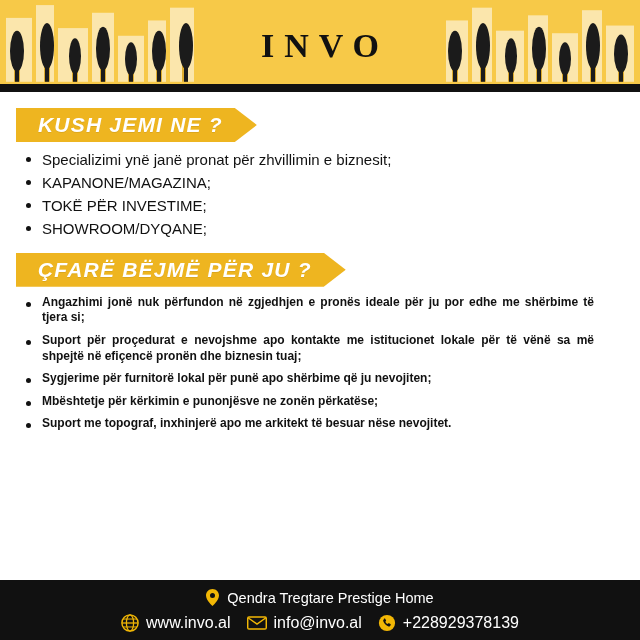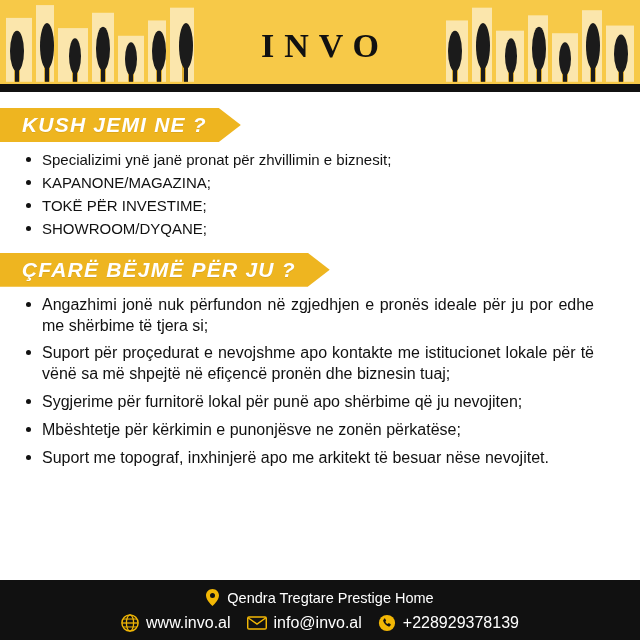--- a/index.html
+++ b/index.html
@@ -70,20 +70,21 @@
     position: relative;
   }
 
   
   .banner {
     position: relative;
     height: 34px;
     margin: 6px 0 8px 0;
     display: flex;
     align-items: center;
+    padding-left: 16px;
   }
   .banner-shape {
     position: relative;
     height: 34px;
     background: #eeb520;
     display: flex;
     align-items: center;
     padding: 0 34px 0 22px;
     clip-path: polygon(0 0, calc(100% - 22px) 0, 100% 50%, calc(100% - 22px) 100%, 0 100%);
   }
@@ -115,22 +116,22 @@
     content: "";
     position: absolute;
     left: 2px;
     top: 7px;
     width: 5px;
     height: 5px;
     border-radius: 50%;
     background: #111111;
   }
   ul.bullets.section2 li {
-    font-weight: normal;
-    font-size: 16px;
+    font-weight: bold;
+    font-size: 12px;
     margin-bottom: 7px;
     line-height: 1.3;
   }
   ul.bullets.section1 li {
     font-size: 15px;
     margin-bottom: 3px;
   }
   .just {
     text-align: justify;
     padding-right: 26px;

